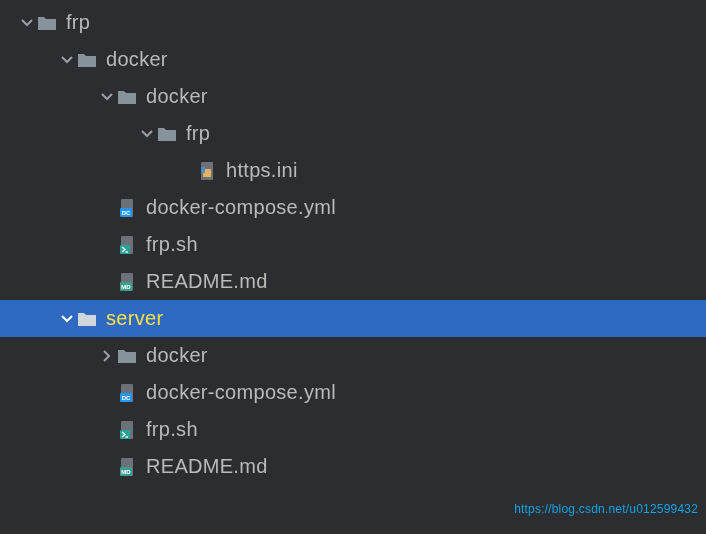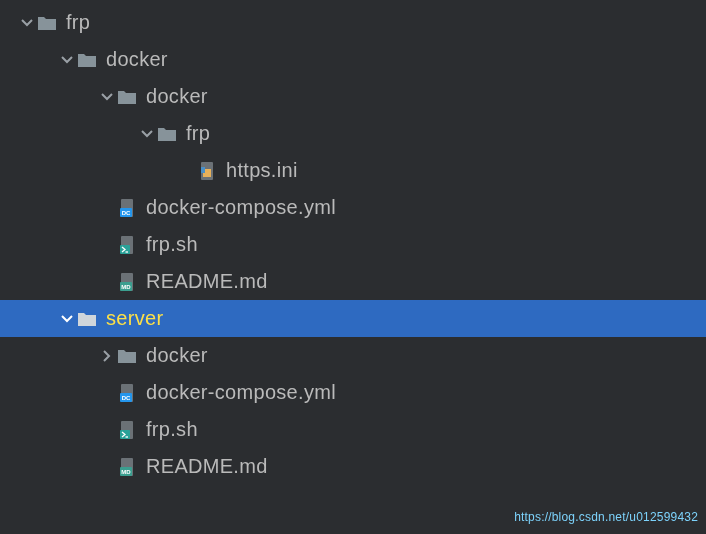--- a/index.html
+++ b/index.html
@@ -56,24 +56,24 @@
       font-size: 20px;
       letter-spacing: 0.3px;
     }
     .spacer {
       flex-shrink: 0;
     }
     .folder-icon svg { width: 20px; height: 16px; }
     .file-icon svg { width: 18px; height: 20px; }
     .watermark {
       position: absolute;
-      bottom: 10px;
+      bottom: 18px;
       right: 8px;
       font-size: 12px;
-      color: #7dd3fc;
+      color: #0ea5e9;
       letter-spacing: 0.2px;
     }
   </style>
 </head>
 <body>
 
 <svg width="0" height="0" style="position:absolute">
   <defs>
     <g id="chev-down">
       <path d="M1 3 L6 8 L11 3" stroke="#9aa0a6" stroke-width="2" fill="none"></path>

